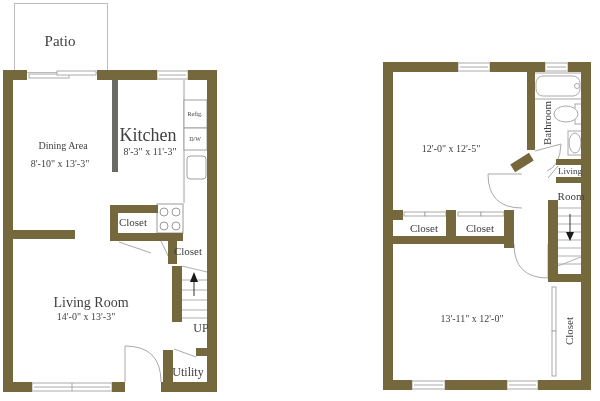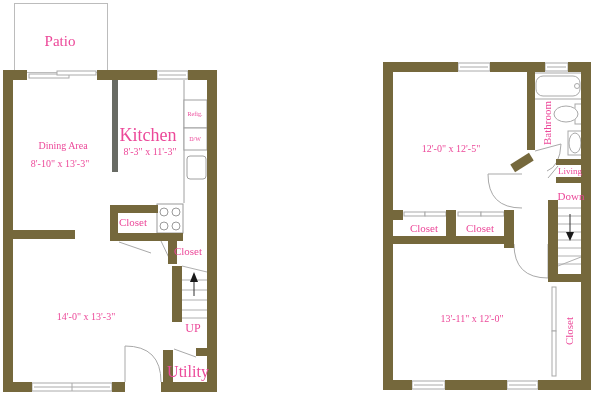--- a/index.html
+++ b/index.html
@@ -1,17 +1,17 @@
 <!DOCTYPE html>
 <html><head>
 <meta charset="utf-8">
 <style>
   html,body{margin:0;padding:0;background:#fff;}
   .plan-root{position:relative;width:600px;height:401px;background:#fff;overflow:hidden;
-             font-family:"Liberation Serif", serif;color:#ec4899;}
+             font-family:"Liberation Serif", serif;color:#404040;}
   .w{position:absolute;background:#75683c;}
   .gw{position:absolute;background:#686b64;}
   .outline{position:absolute;border:1px solid #bcbcbc;background:#fff;}
   .lbl{position:absolute;transform:translate(-50%,-50%);white-space:nowrap;line-height:1;}
   .vlbl{transform:translate(-50%,-50%) rotate(-90deg);}
   svg{position:absolute;left:0;top:0;}
 </style>
 </head>
 <body>
 
@@ -176,26 +176,27 @@
 
   <div class="lbl" style="left:60px;top:41px;font-size:15px">Patio</div>
   <div class="lbl" style="left:63px;top:146px;font-size:10px">Dining Area</div>
   <div class="lbl" style="left:60px;top:164px;font-size:10px">8'-10" x 13'-3"</div>
   <div class="lbl" style="left:148px;top:135px;font-size:18px">Kitchen</div>
   <div class="lbl" style="left:150px;top:152px;font-size:10px">8'-3" x 11'-3"</div>
   <div class="lbl" style="left:195px;top:114px;font-size:6px">Refig.</div>
   <div class="lbl" style="left:195px;top:139px;font-size:6px">D/W</div>
   <div class="lbl" style="left:133px;top:222px;font-size:11px">Closet</div>
   <div class="lbl" style="left:188px;top:251px;font-size:11px">Closet</div>
+  <div class="lbl" style="left:91px;top:303px;font-size:14px">Living Room</div>
   <div class="lbl" style="left:86px;top:317px;font-size:10px">14'-0" x 13'-3"</div>
-  <div class="lbl" style="left:193px;top:328px;font-size:12px">UP</div>
-  <div class="lbl" style="left:188px;top:372px;font-size:16px">Utility</div>
+  <div class="lbl" style="left:201px;top:328px;font-size:12px">UP</div>
+  <div class="lbl" style="left:188px;top:372px;font-size:12px">Utility</div>
 
   <div class="lbl" style="left:451px;top:149px;font-size:10px">12'-0" x 12'-5"</div>
   <div class="lbl vlbl" style="left:547px;top:123px;font-size:11px">Bathroom</div>
   <div class="lbl" style="left:570px;top:171px;font-size:9px">Living</div>
-  <div class="lbl" style="left:571px;top:196px;font-size:11px">Down</div>
+  <div class="lbl" style="left:571px;top:196px;font-size:11px">Room</div>
   <div class="lbl" style="left:424px;top:228px;font-size:11px">Closet</div>
   <div class="lbl" style="left:480px;top:228px;font-size:11px">Closet</div>
   <div class="lbl" style="left:472px;top:319px;font-size:10px">13'-11" x 12'-0"</div>
   <div class="lbl vlbl" style="left:569px;top:331px;font-size:11px">Closet</div>
 
 </div>
 
 </body></html>

